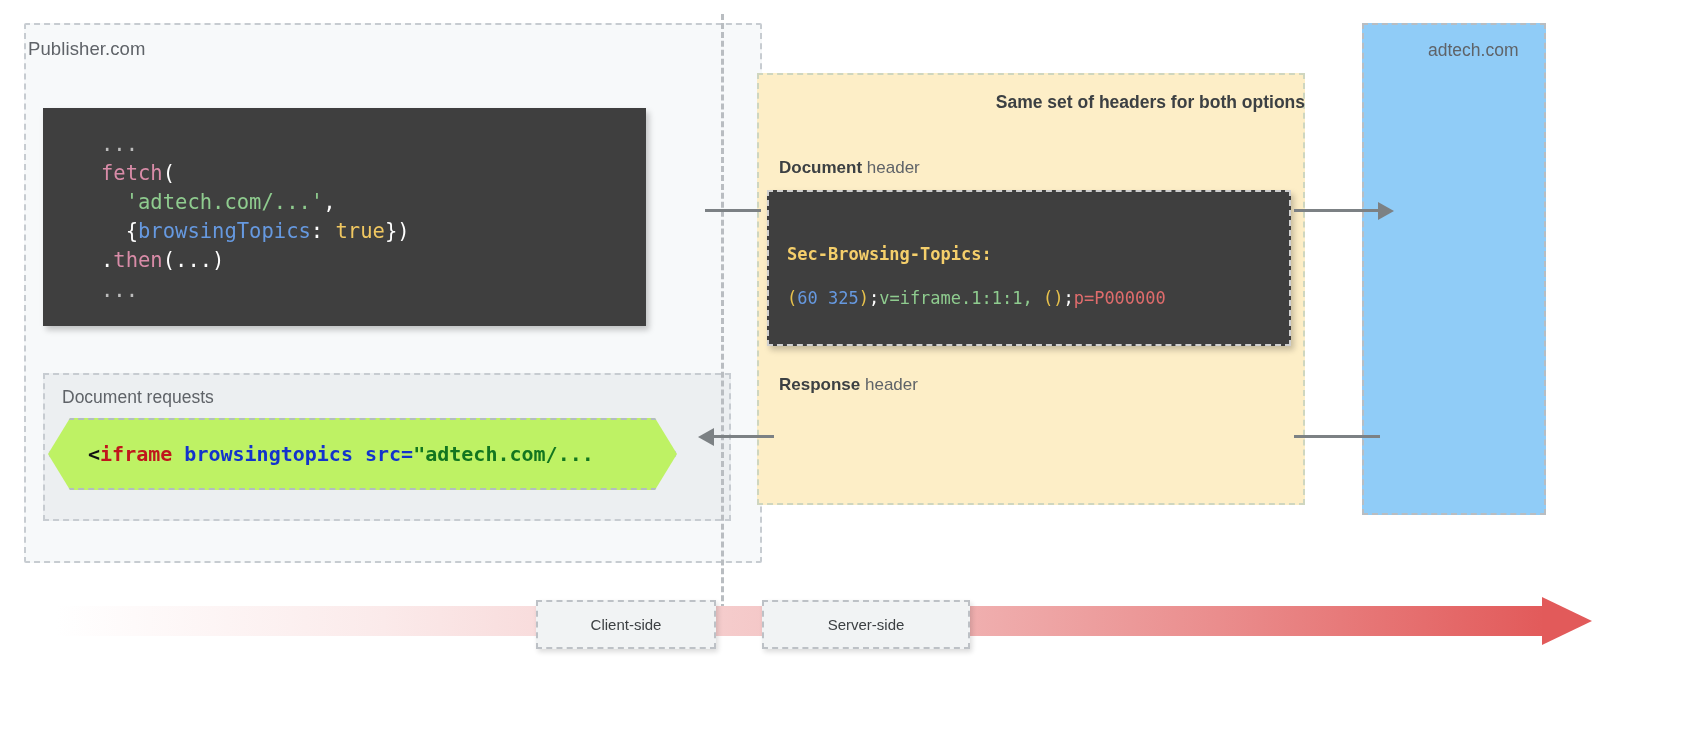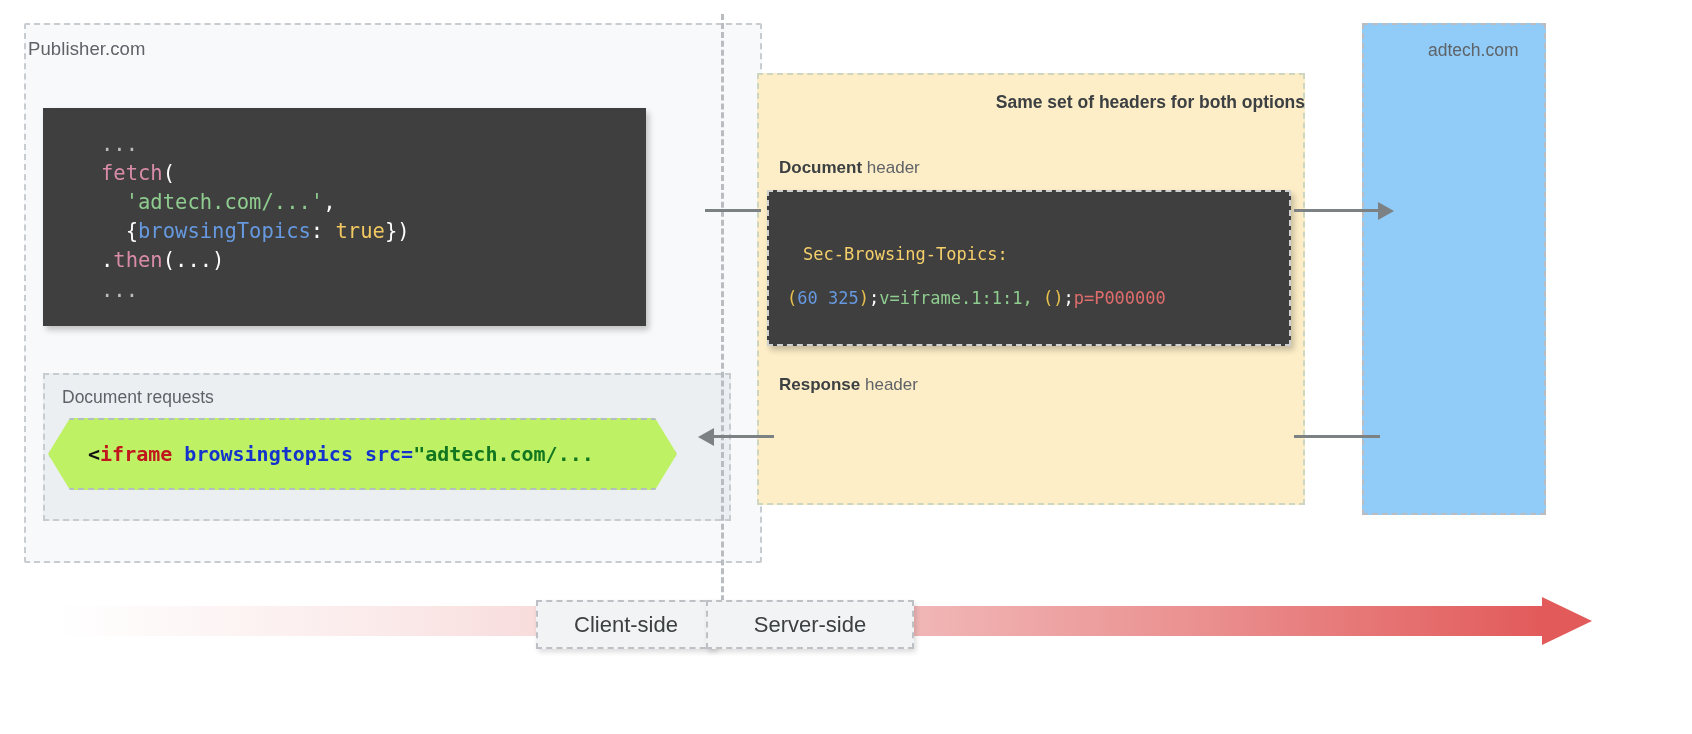--- a/index.html
+++ b/index.html
@@ -107,21 +107,21 @@
     position:absolute;left:767px;top:190px;width:524px;height:156px;
     background:#3f3f3f;border:2px dashed #cfcfcf;box-sizing:border-box;
     box-shadow:3px 4px 6px rgba(0,0,0,.22);
     overflow:hidden;
   }
   #request-code pre{
     margin:0;padding:40px 0 0 18px;
     font-family:"DejaVu Sans Mono","Liberation Mono",monospace;
     font-size:17px;line-height:2.6;white-space:pre;color:#ffffff;
   }
-  .k-yellow{color:#f5cf6b;font-weight:normal;margin-left:16px;}
+  .k-yellow{color:#f5cf6b;font-weight:bold;}
   .k-paren{color:#e8c24c;}
   .k-num{color:#6699e0;}
   .k-sep{color:#ffffff;}
   .k-val{color:#8fcc8f;}
   .k-red{color:#e06c6c;}
 
   #response-code{
     position:absolute;left:777px;top:412px;width:522px;height:50px;
     background:#3f3f3f;border:2px dashed #cfcfcf;box-sizing:border-box;
     box-shadow:3px 4px 6px rgba(0,0,0,.22);
@@ -183,25 +183,25 @@
     position:absolute;left:1486px;top:-3px;width:0;height:0;
     border-top:24px solid transparent;border-bottom:24px solid transparent;
     border-left:50px solid #e25a5a;
   }
   .timeline-chip{
     position:absolute;
     background:#f1f3f4;
     border:2px dashed #bdc1c6;
     box-sizing:border-box;
     display:flex;align-items:center;justify-content:center;
-    font-size:22px;color:#3c4043;
+    font-size:15px;color:#3c4043;
     box-shadow:2px 3px 5px rgba(0,0,0,.14);
   }
   #chip-client{left:480px;top:0;width:180px;height:49px;}
-  #chip-server{left:650px;top:0;width:208px;height:49px;}
+  #chip-server{left:706px;top:0;width:208px;height:49px;}
 </style>
 </head>
 <body>
 
 <div class="stage">
 
   <div id="publisher-panel"></div>
   <div id="publisher-label">Publisher.com</div>
 
   <div id="fetch-code">

